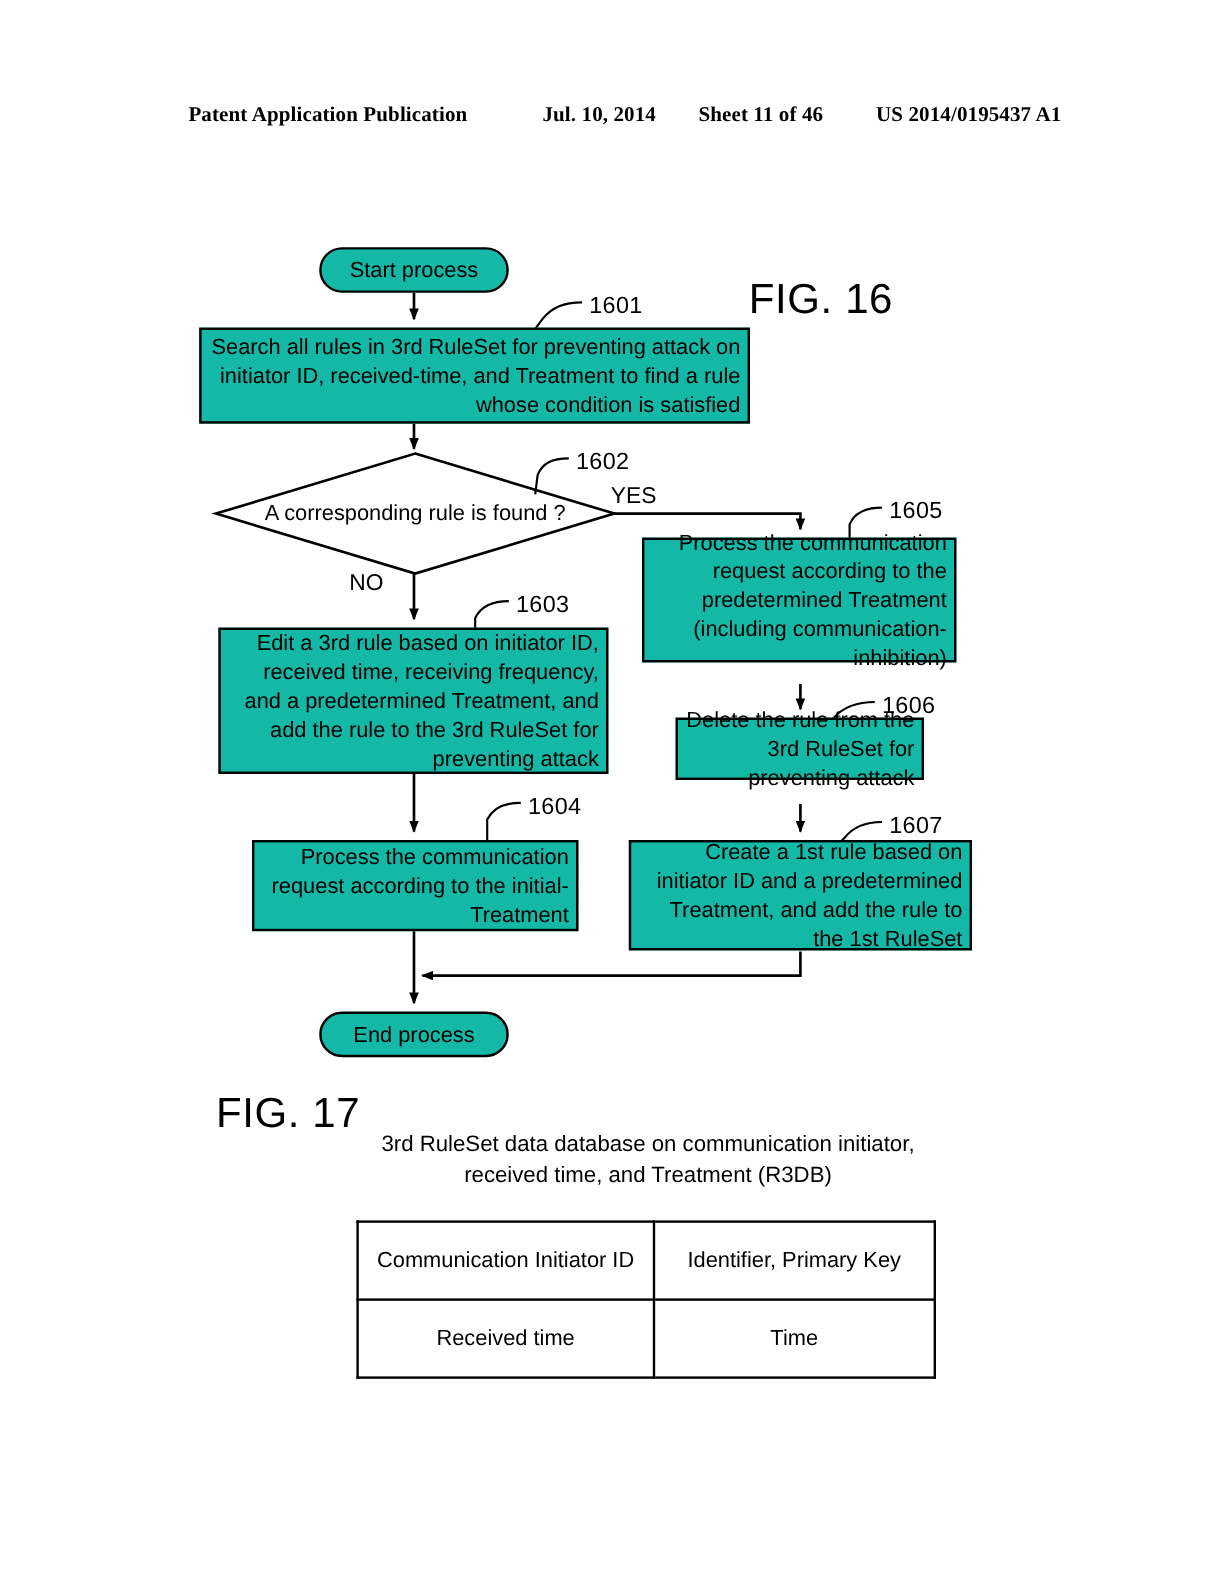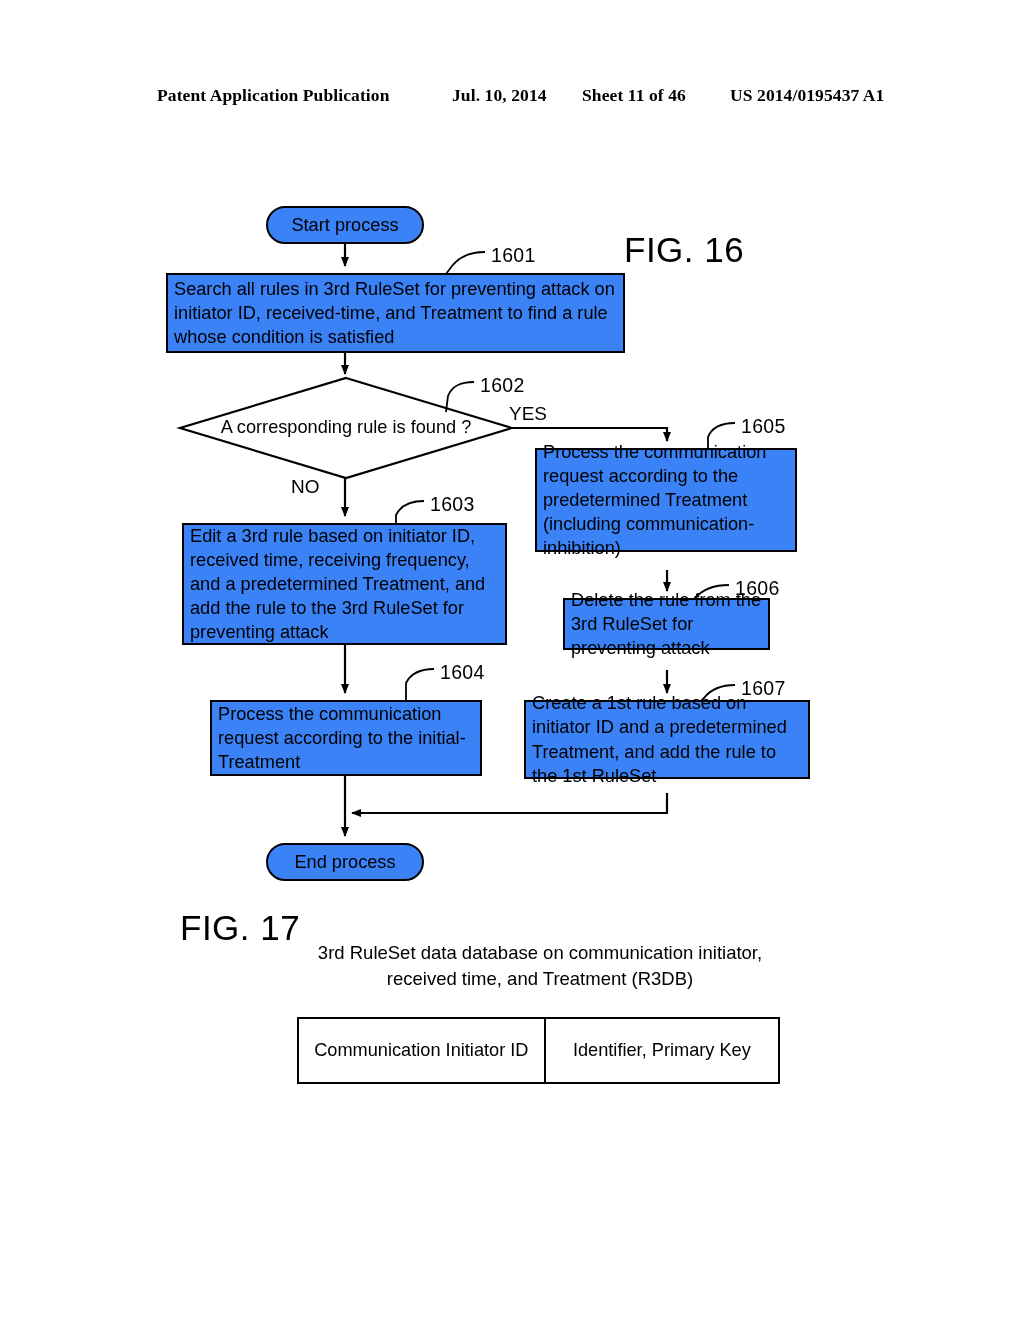--- a/index.html
+++ b/index.html
@@ -53,43 +53,43 @@
     white-space: nowrap;
   }
   #fig16-label { left: 624px; top: 230px; }
   #fig17-label { left: 180px; top: 908px; }
 
   
   .node {
     position: absolute;
     box-sizing: border-box;
     border: 2px solid #000000;
-    background: #3b82f6;
+    background: #14b8a6;
     display: flex;
     align-items: center;
     justify-content: center;
-    text-align: left;
+    text-align: right;
     font-size: 18.2px;
     line-height: 1.32;
     padding: 2px 6px;
   }
   .terminator {
     border-radius: 999px;
     border-width: 2px;
   }
   .node-text { display: block; }
 
   
   #node-start   { left: 266px; top: 206px; width: 158px; height: 38px; }
   #node-1601    { left: 166px; top: 273px; width: 459px; height: 80px; }
   #node-1603    { left: 182px; top: 523px; width: 325px; height: 122px; }
   #node-1604    { left: 210px; top: 700px; width: 272px; height: 76px; }
   #node-1605    { left: 535px; top: 448px; width: 262px; height: 104px; }
   #node-1606    { left: 563px; top: 598px; width: 207px; height: 52px; }
-  #node-1607    { left: 524px; top: 700px; width: 286px; height: 79px; }
+  #node-1607    { left: 524px; top: 700px; width: 286px; height: 92px; }
   #node-end     { left: 266px; top: 843px; width: 158px; height: 38px; }
 
   
   #node-1602 {
     position: absolute;
     left: 180px;
     top: 378px;
     width: 332px;
     height: 100px;
   }
@@ -271,15 +271,19 @@
   <span class="fig-label" id="fig17-label">FIG. 17</span>
 
   <div id="fig17-caption">3rd RuleSet data database on communication initiator, received time, and Treatment (R3DB)</div>
 
   <table id="r3db-table">
     <tbody>
       <tr>
         <td class="col-field">Communication Initiator ID</td>
         <td class="col-type">Identifier, Primary Key</td>
       </tr>
+      <tr>
+        <td class="col-field">Received time</td>
+        <td class="col-type">Time</td>
+      </tr>
     </tbody>
   </table>
 </div>
 
 </body></html>

